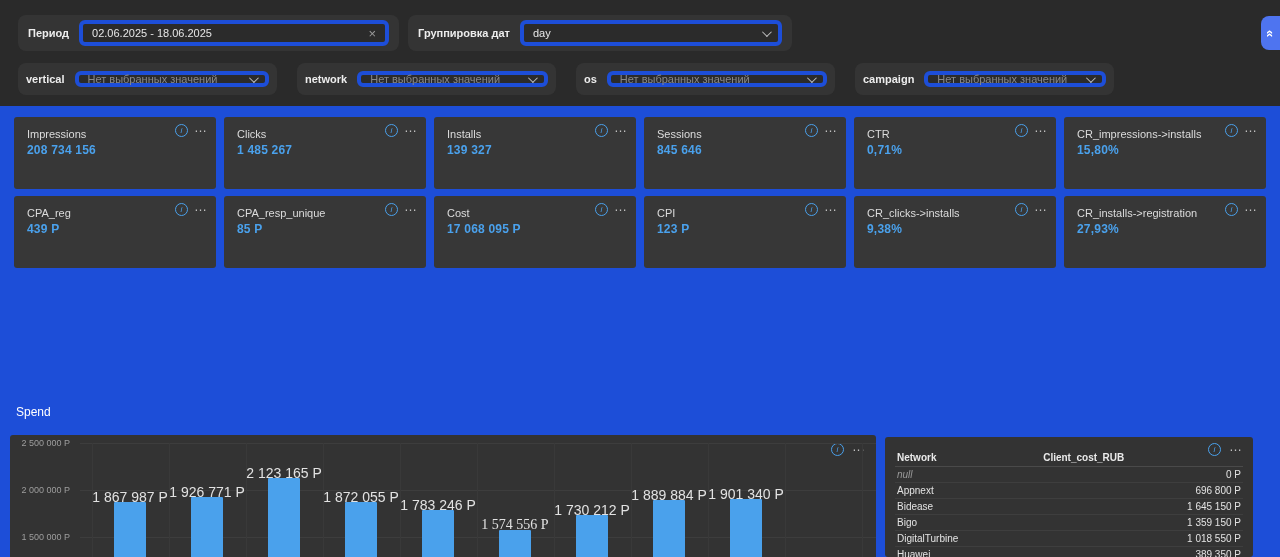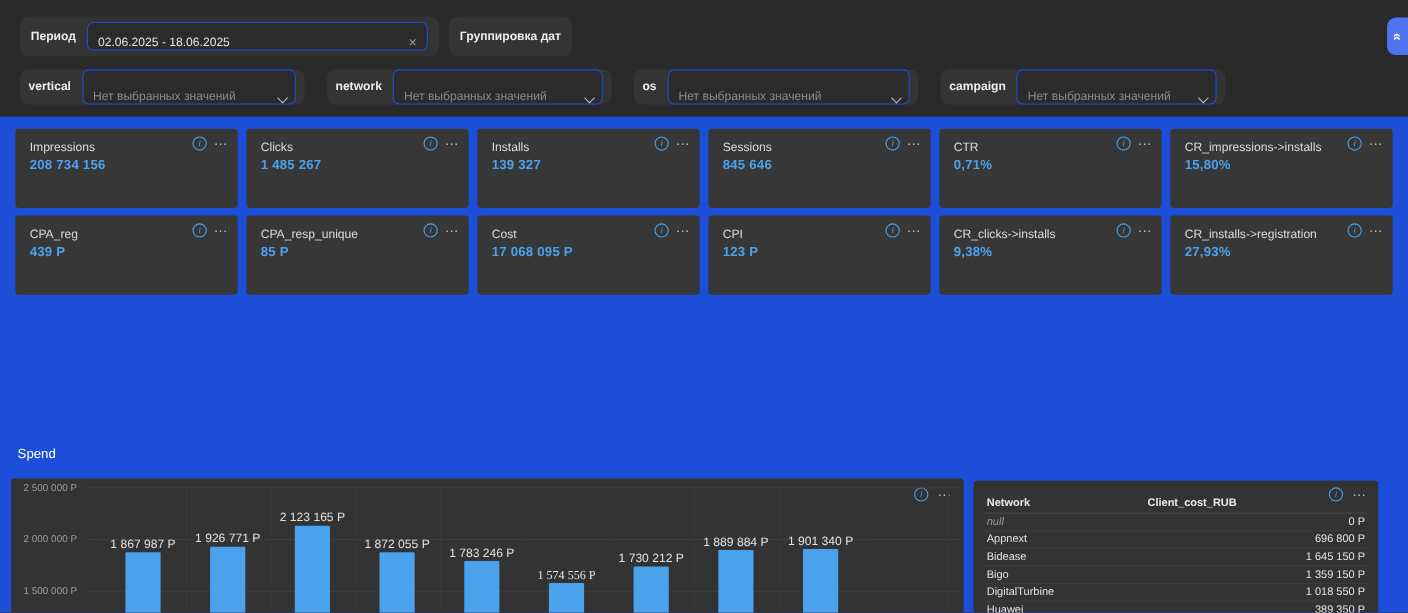--- a/index.html
+++ b/index.html
@@ -9,24 +9,24 @@
          --accent:#4aa1ec; --btn:#4e74f0; }
   .header-band { position:absolute; top:0; left:0; width:100%; height:106px; background:#2a2a2a; }
 
   .filter-row { position:absolute; display:flex; }
   .row1 { top:15px; left:18px; gap:9px; }
   .row2 { top:63px; left:18px; gap:20px; }
   .filter-group { display:flex; align-items:center; gap:10px; background:#343434;
                   border-radius:8px; padding:5px 10px; height:36px; }
   .row2 .filter-group { height:32px; padding:4px 8px; width:259px; }
   .f-label { font-size:11px; font-weight:bold; color:#ededed; white-space:nowrap; }
-  .control { display:flex; align-items:flex-end; justify-content:space-between; gap:8px;
-             background:#2b2b2b; border:1px solid #1d4ed8; border-radius:6px; height:26px;
+  .control { display:flex; align-items:center; justify-content:space-between; gap:8px;
+             background:#2b2b2b; border:4px solid #1d4ed8; border-radius:6px; height:26px;
              padding:0 9px; font-size:11px; color:#e6e6e6; cursor:pointer; }
-  .row2 .control { height:32px; flex:1; }
+  .row2 .control { height:16px; flex:1; }
   .control .placeholder { color:#8a8a8a; white-space:nowrap; overflow:hidden; }
   .clear-x { color:#9a9a9a; font-size:13px; line-height:1; cursor:pointer; }
   .chev { width:7px; height:7px; border-right:1.5px solid #bdbdbd; border-bottom:1.5px solid #bdbdbd;
           transform:rotate(45deg) translateY(-2px); flex:none; }
   .collapse-btn { position:absolute; top:16px; right:0; width:19px; height:34px;
                   background:var(--btn); border:none; border-radius:8px 0 0 8px;
                   color:#fff; cursor:pointer; font-size:13px; }
   .collapse-btn span { display:inline-block; transform:rotate(90deg); font-weight:bold; }
 
   .cards { position:absolute; top:117px; left:14px; width:1252px; display:grid;
@@ -42,21 +42,21 @@
 
   .spend-title { position:absolute; top:405px; left:16px; font-size:12px; font-weight:normal; color:#ffffff; }
 
   .chart-panel { position:absolute; top:435px; left:10px; width:866px; height:130px; background:#333333; border-radius:3px; }
   .chart-panel .icon-info { right:32px; top:8px; }
   .chart-panel .icon-dots { right:10px; top:4px; }
   .ytick { position:absolute; left:0; width:60px; text-align:right; font-size:9px; color:#9e9e9e; }
   .gl-h { position:absolute; left:70px; right:0; height:1px; background:#3d3d3d; }
   .gl-v { position:absolute; top:8px; bottom:0; width:1px; background:#393939; }
   .bar { position:absolute; width:32px; background:var(--accent); border-radius:1px; cursor:pointer; }
-  .bar-label { position:absolute; font-size:11px; color:#e2e2e2; white-space:nowrap; transform:translateX(-50%); }
+  .bar-label { position:absolute; font-size:14px; color:#e2e2e2; white-space:nowrap; transform:translateX(-50%); }
 
   .table-panel { position:absolute; top:437px; left:885px; width:368px; height:120px;
                  background:#333333; border-radius:3px; padding:0 10px; }
   .table-panel .icon-info { right:32px; top:6px; }
   .table-panel .icon-dots { right:10px; top:2px; }
   table { width:100%; border-collapse:collapse; margin-top:12px; font-size:10px; color:#e3e3e3; table-layout:fixed; }
   th { text-align:left; font-weight:bold; padding:3px 2px; border-bottom:1px solid #4a4a4a; color:#eaeaea; }
   th.col-network, td.name { width:42%; }
   td { padding:2px 2px; border-bottom:1px solid #3e3e3e; white-space:nowrap; overflow:hidden; }
   td.val { text-align:right; }
@@ -71,20 +71,24 @@
   <div class="filter-row row1">
     <div class="filter-group">
       <span class="f-label">Период</span>
       <div class="control" style="width:310px">
         <span>02.06.2025 - 18.06.2025</span>
         <span class="clear-x">×</span>
       </div>
     </div>
     <div class="filter-group">
       <span class="f-label">Группировка дат</span>
+      <div class="control" style="width:262px">
+        <span>day</span>
+        <span class="chev"></span>
+      </div>
     </div>
   </div>
 
   <button class="collapse-btn">
     <span>«</span>
   </button>
 
   <div class="filter-row row2" id="filters-row">
       <div class="filter-group">
         <span class="f-label">vertical</span>

